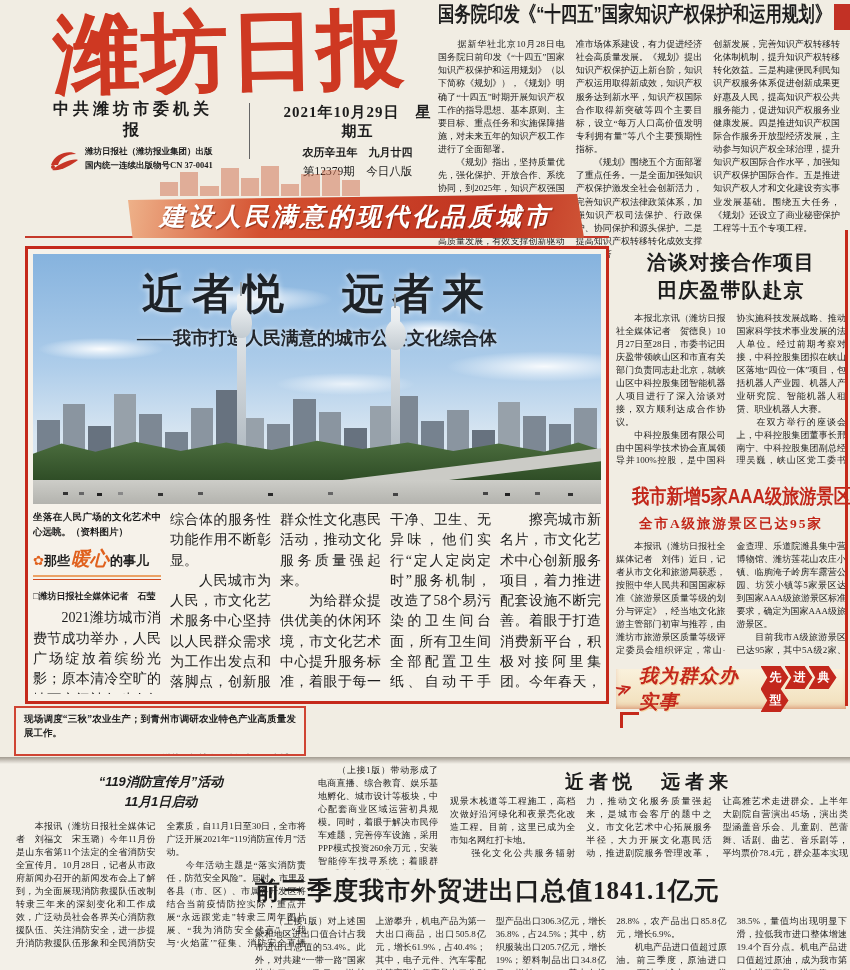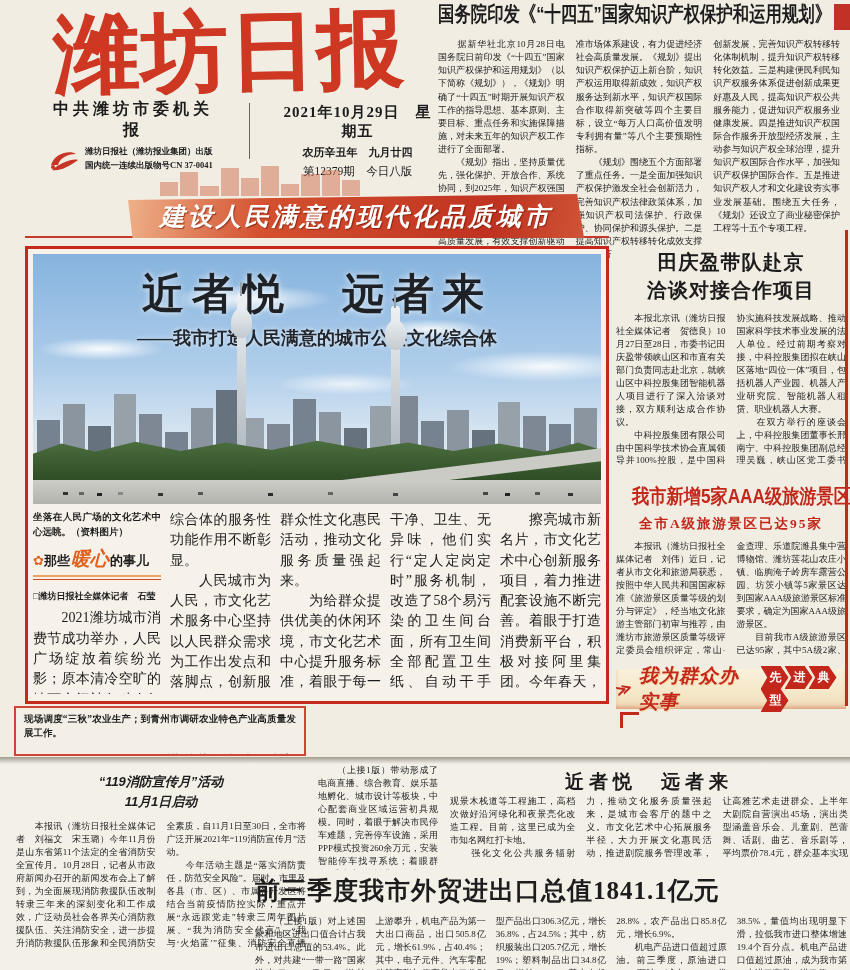--- a/index.html
+++ b/index.html
@@ -225,22 +225,22 @@
 　　“比如草地管理，做到坪地均匀、密度适中，杂草率控制在8%以内，覆盖率达到93%以上，草坪空秃面积不超过15×15平方厘米；场馆管理要做到时时干净、处处干净……”文化艺术中心项目经理高洪立向记者介绍，为实现厕所</div>
       <div class="fcol just pre">干净、卫生、无异味，他们实行“定人定岗定时”服务机制，改造了58个易污染的卫生间台面，所有卫生间全部配置卫生纸、自动干手机、小型绿植。为满足群众“微需求”，在人流集中的文化宫出口，设置美观实用的便民服务柜，具有轮椅租用、便民雨伞、打气筒、口罩领取、应急药品等16项便民服务功能，为来访群众营造宾至如归的良好体验。为随时了解和解决群众需求，在园区显著位置张贴海报公布电话，24小时不打烊，市民对中心工作有投诉或意见建议随时反映。
 　　从市民可见可感的小事做起，涓滴汇海，带来的是不断跃升的群众文化获得感。</div>
       <div class="fcol just pre">　　擦亮城市新名片，市文化艺术中心创新服务项目，着力推进配套设施不断完善。着眼于打造消费新平台，积极对接阿里集团。今年春天，阿里巴巴本地超级生活节暨潍坊城市消费节在南广场举办。这次消费节由美食、游乐、观光、体验、视听5个板块组成，共组织来自全国各地的40家特色美食商户、20家网红娱乐项目、100家文创项目入驻。线下活动6天时间，近38万人次参与，线下消费总额约160万元，带动线上消费约1200万元。
 　　着眼于完善服务新业态，市文化艺术中心加快商业提升步伐。目前，地下商业区域全部完成装修和招引工作，引入东方启明星、超能星球、乐高3家上市公司品牌以及晨曦电子商务、七田阳光等14家知名企业入驻；（下转2版）</div>
     </div>
   </div>
 
   <div class="abs right-col">
     <div>
+      <div class="a1-title">洽谈对接合作项目</div>
       <div class="a1-title">田庆盈带队赴京</div>
-      <div class="a1-title">洽谈对接合作项目</div>
       <div class="a1-body just pre">　　本报北京讯（潍坊日报社全媒体记者　贺德良）10月27日至28日，市委书记田庆盈带领峡山区和市直有关部门负责同志赴北京，就峡山区中科控股集团智能机器人项目进行了深入洽谈对接，双方顺利达成合作协议。
 　　中科控股集团有限公司由中国科学技术协会直属领导并100%控股，是中国科协实施科技发展战略、推动国家科学技术事业发展的法人单位。经过前期考察对接，中科控股集团拟在峡山区落地“四位一体”项目，包括机器人产业园、机器人产业研究院、智能机器人租赁、职业机器人大赛。
 　　在双方举行的座谈会上，中科控股集团董事长邢南宁、中科控股集团副总经理吴巍，峡山区党工委书记、管委会主任张龙江分别介绍了中科控股集团情况、中科“四位一体”项目情况和项目进展情况。田庆盈简要介绍了潍坊经济社会发展情况和产业发展优势。他说，潍坊产业基础雄厚、工业门类齐全、产业链条完整、产业工人充裕、交通优势突出，特别是峡山区拥有非常独特的生态环境资源，这些都为企业在潍投资发展提供了良好条件。希望企业着眼把峡山打造成国际知名的机器人产业基地，进一步完善投资规划，高点定位，务实合作。潍坊市委、市政府将出台相关优惠政策，成立项目工作专班，全力支持企业在潍发展。邢南宁十分看好潍坊的产业发展环境，认为潍坊发展科技产业决心大、服务优、资源优势好，希望项目能够得到潍坊市委、市政府的重视和支持，相信在双方共同努力下，双方合作一定取得圆满成功。
 　　座谈结束后，双方共同见证了中科智能机器人产业园项目签约。</div>
     </div>
     <div class="a2">
       <div class="a2-title">我市新增5家AAA级旅游景区</div>
       <div class="a2-sub">全市A级旅游景区已达95家</div>
       <div class="a2-body just pre">　　本报讯（潍坊日报社全媒体记者　刘伟）近日，记者从市文化和旅游局获悉，按照中华人民共和国国家标准《旅游景区质量等级的划分与评定》，经当地文化旅游主管部门初审与推荐，由潍坊市旅游景区质量等级评定委员会组织评定，常山·金查理、乐道院潍县集中营博物馆、潍坊莲花山农庄小镇、临朐淹子岭房车露营公园、坊茨小镇等5家景区达到国家AAA级旅游景区标准要求，确定为国家AAA级旅游景区。
 　　目前我市A级旅游景区已达95家，其中5A级2家、4A级21家、3A级56家，汇集多种资源类型，可为游客提供多样化休闲旅游产品和服务，成为全市旅游产业发展的有力支撑。

